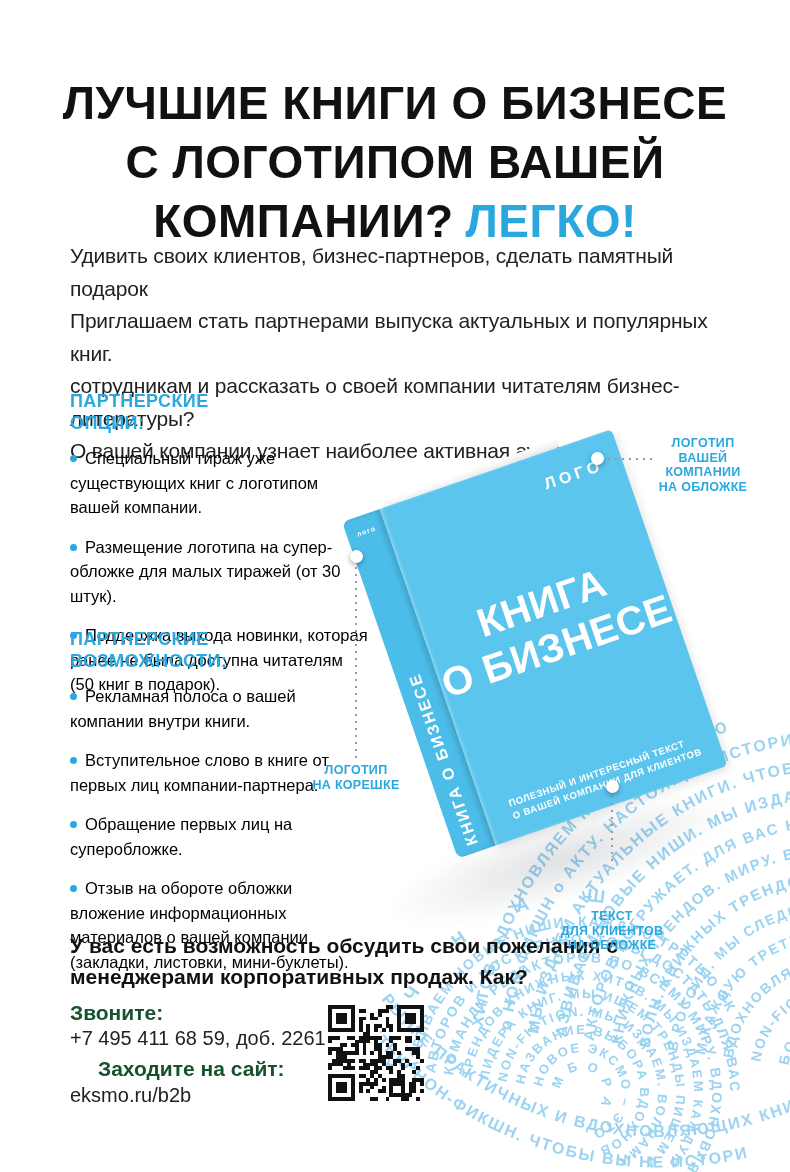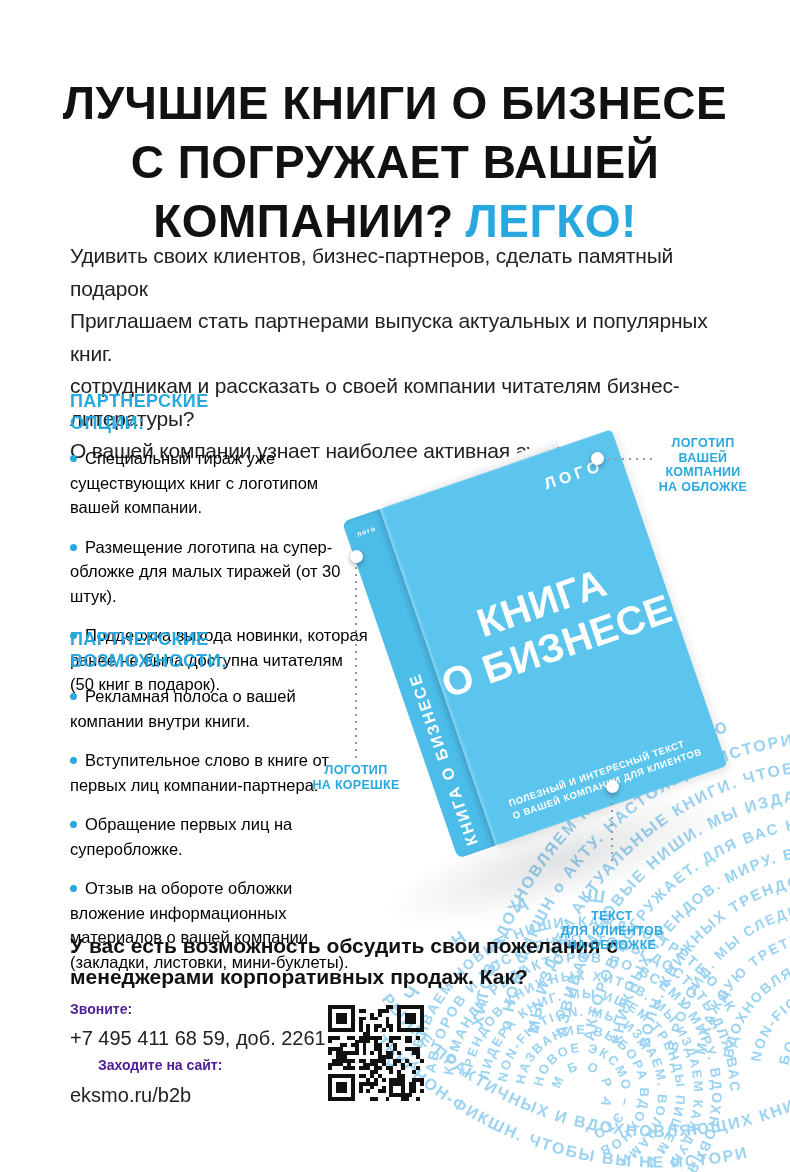--- a/index.html
+++ b/index.html
@@ -98,21 +98,21 @@
   }
   .callout {
     position:absolute; z-index:6; text-align:center;
     color:#29a8e0; font-weight:800; font-size:12.5px; line-height:14.5px; letter-spacing:0.3px;
   }
   
   .cta-q {
     position:absolute; left:70px; top:930px; width:650px; z-index:4;
     font-size:21px; line-height:31px; font-weight:800; color:#111;
   }
-  .cta-label { position:absolute; left:70px; z-index:4; font-size:14px; font-weight:800; color:#4c1d95; }
+  .cta-label { position:absolute; left:70px; z-index:4; font-size:21px; font-weight:800; color:#14532d; }
   .cta-value { position:absolute; left:70px; z-index:4; font-size:20px; font-weight:400; color:#222; }
   .qr { position:absolute; left:328px; top:1005px; width:96px; height:96px; z-index:4; }
 </style>
 </head>
 <body>
 
 <div class="page">
 
   <svg class="swirl" id="swirl-svg" viewBox="0 0 410 572">
       <defs>
@@ -162,21 +162,21 @@
       <text fill="#9bd3f1" font-size="16" letter-spacing="2"><textPath startOffset="2%" href="#ring18">АЗВИВАЕМ НОВЫЕ НИШИ. МЫ ИЗДАЕМ АКТУ</textPath></text>
       <text fill="#9bd3f1" font-size="16" letter-spacing="2"><textPath startOffset="2%" href="#ring19">МЫ ИЗДАЕМ АКТУАЛЬНЫЕ КНИГИ. ЧТОБЫ ВЫ НЕ</textPath></text>
       <text fill="#9bd3f1" font-size="16" letter-spacing="2"><textPath startOffset="2%" href="#ring20">о НОН-ФИКШН о АКТУ. НАСТОЯЩИЕ ИСТОРИ</textPath></text>
       <text fill="#9bd3f1" font-size="16" letter-spacing="2"><textPath startOffset="2%" href="#ring21">ХИТОВ. ВДОХНОВЛЯЕМ КАЖДУЮ ТРЕТЬЮ</textPath></text>
       <text fill="#9bd3f1" font-size="16" letter-spacing="2"><textPath startOffset="2%" href="#ring22">ДЕРА НА РЫНКЕ ПРАКТИЧНЫХ И ВДОХНОВЛЯЮЩИХ КНИ</textPath></text>
       <text fill="#9bd3f1" font-size="16" letter-spacing="2"><textPath startOffset="2%" href="#ring23">КАЖДУЮ ТРЕТЬЮ НОН-ФИКШН. ЧТОБЫ ВЫ НЕ ИСТОРИ</textPath></text>
     </svg>
 
   <div class="h1">
     <div>ЛУЧШИЕ КНИГИ О БИЗНЕСЕ</div>
-    <div>С ПОГРУЖАЕТ ВАШЕЙ</div>
+    <div>С ЛОГОТИПОМ ВАШЕЙ</div>
     <div>
       <span>КОМПАНИИ?</span><span class="accent">ЛЕГКО!</span>
     </div>
   </div>
 
   <div class="intro">
     <div>Удивить своих клиентов, бизнес-партнеров, сделать памятный подарок</div>
     <div>Приглашаем стать партнерами выпуска актуальных и популярных книг.</div>
     <div>сотрудникам и рассказать о своей компании читателям бизнес-литературы?</div>
     <div>О вашей компании узнает наиболее активная аудитория.</div>

